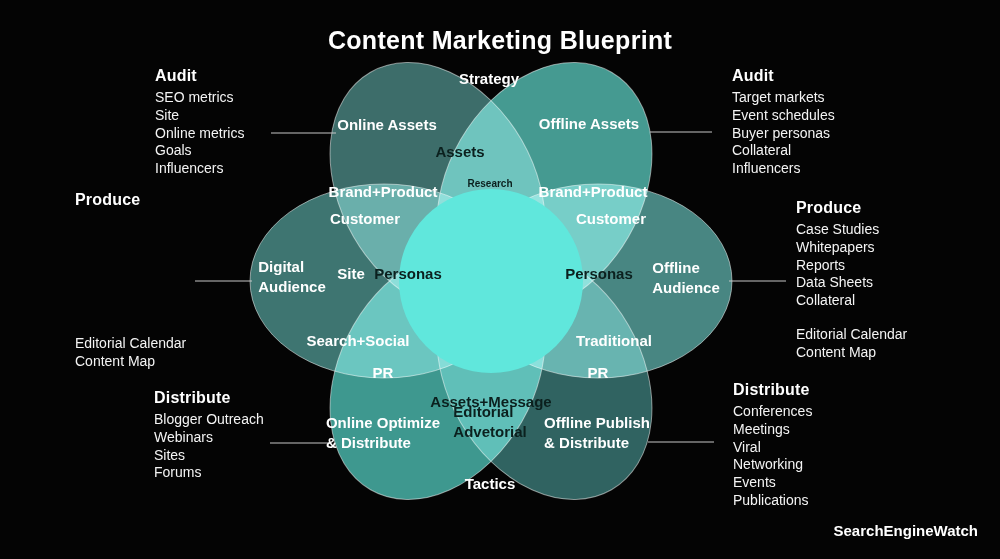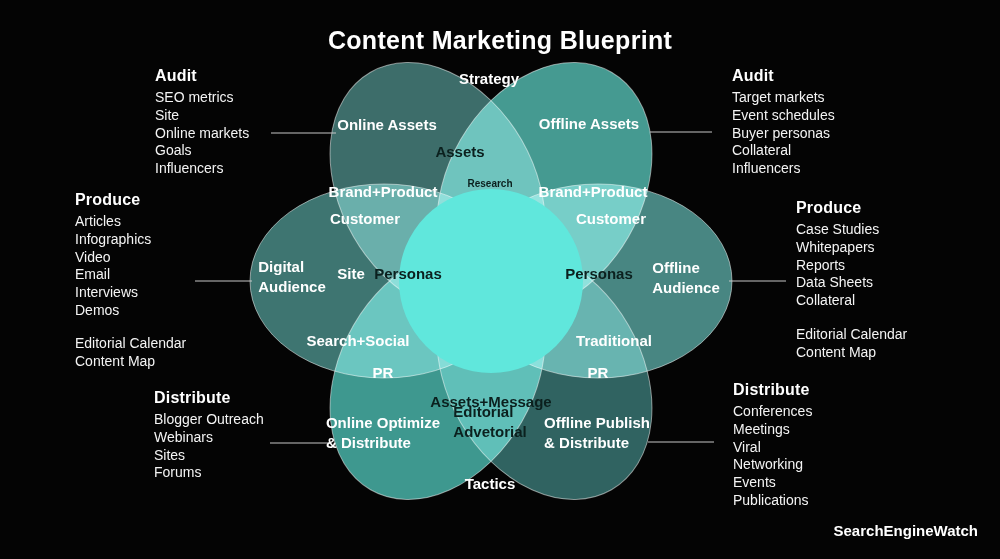--- a/index.html
+++ b/index.html
@@ -95,36 +95,28 @@
     <div>Editorial</div>
     <div>Advetorial</div>
   </div>
 
 
   <div class="block" style="left:155px;top:66px;">
     <h3>Audit</h3>
     <ul>
       <li>SEO metrics</li>
       <li>Site</li>
-      <li>Online markets</li>
+      <li>Online metrics</li>
       <li>Goals</li>
       <li>Influencers</li>
     </ul>
   </div>
 
   <div class="block" style="left:75px;top:190px;">
     <h3>Produce</h3>
-    <ul>
-      <li>Articles</li>
-      <li>Infographics</li>
-      <li>Video</li>
-      <li>Email</li>
-      <li>Interviews</li>
-      <li>Demos</li>
-    </ul>
   </div>
 
   <div class="extra" style="left:75px;top:334px;">
     <div>Editorial Calendar</div>
     <div>Content Map</div>
   </div>
 
   <div class="block" style="left:154px;top:388px;">
     <h3>Distribute</h3>
     <ul>

